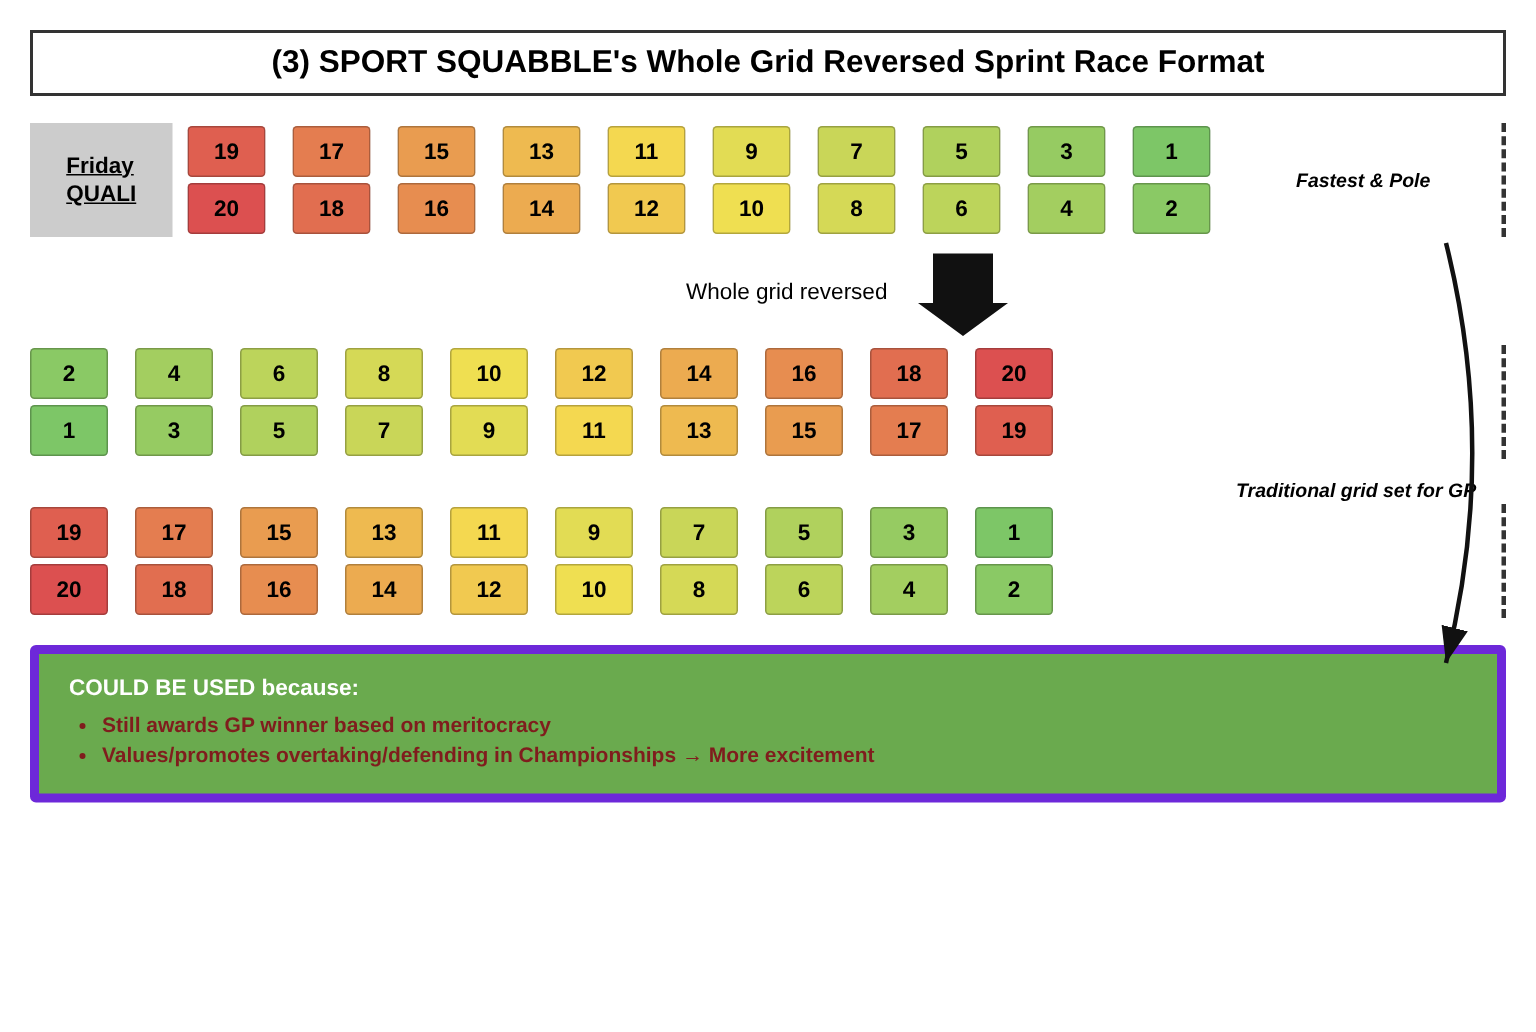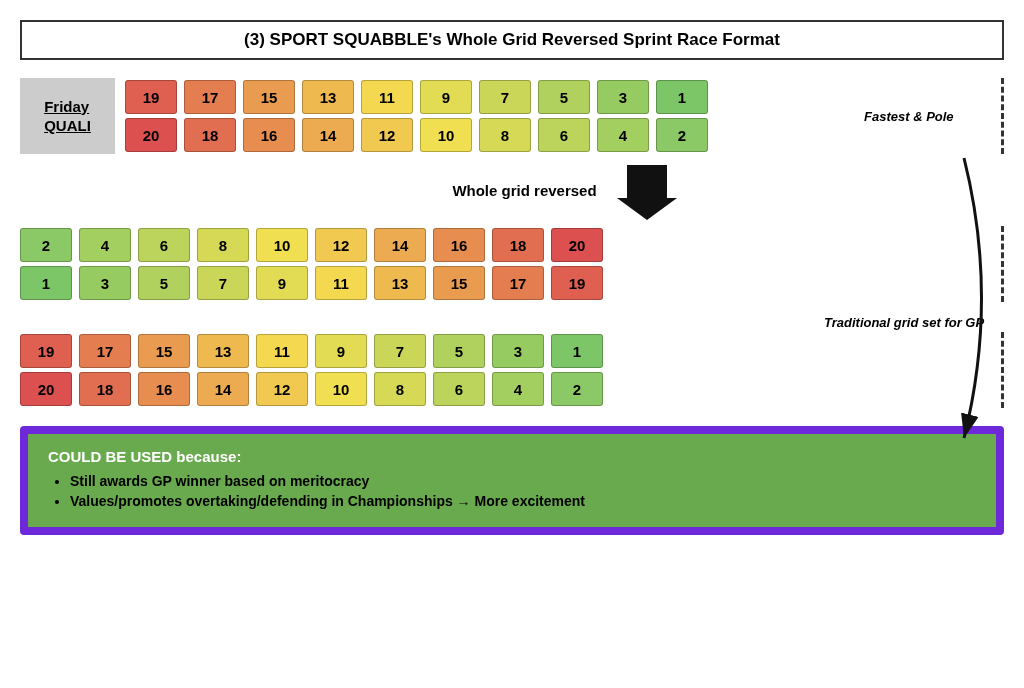--- a/index.html
+++ b/index.html
@@ -14,21 +14,21 @@
       width: 984px;
       margin: 0 auto;
     }
     .title-box {
       border: 2px solid #333;
       display: inline-block;
       padding: 8px 20px;
       margin: 0 auto 18px auto;
       display: flex;
       justify-content: center;
-      font-size: 17px;
+      font-size: 21px;
       font-weight: bold;
     }
     .section {
       display: flex;
       align-items: center;
       margin-bottom: 6px;
       position: relative;
     }
     .section-label {
       width: 95px;
@@ -47,21 +47,21 @@
       text-decoration: underline;
     }
     .grid-rows {
       display: flex;
       flex-direction: column;
       gap: 4px;
       flex: 1;
     }
     .grid-row {
       display: flex;
-      gap: 7px;
+      gap: 18px;
       align-items: center;
     }
     .cell {
       width: 52px;
       height: 34px;
       display: flex;
       align-items: center;
       justify-content: center;
       font-size: 15px;
       font-weight: bold;
@@ -94,52 +94,52 @@
     }
     .middle-section {
       display: flex;
       align-items: center;
       justify-content: center;
       margin: 6px 0 6px 105px;
       gap: 20px;
     }
     .reversed-label {
       font-size: 15px;
-      font-weight: bold;
+      font-weight: normal;
     }
     .gp-arrow-label {
       font-size: 13px;
       font-style: italic;
       font-weight: bold;
       text-align: right;
       white-space: nowrap;
       position: absolute;
       right: 14px;
       bottom: -22px;
       width: 160px;
     }
     .summary-box {
       background: #6aaa4e;
-      border: 8px solid #6d28d9;
+      border: 6px solid #6d28d9;
       margin-top: 18px;
       padding: 14px 20px;
       border-radius: 4px;
     }
     .summary-title {
       font-size: 15px;
       font-weight: bold;
       color: #fff;
       margin-bottom: 8px;
     }
     .summary-list {
       list-style: disc;
       padding-left: 22px;
     }
     .summary-list li {
-      color: #000000;
+      color: #7f1d1d;
       font-size: 14px;
       font-weight: bold;
       margin-bottom: 4px;
     }
     .sections-wrapper {
       position: relative;
     }
     .big-arrow-svg {
       position: absolute;
       right: 0;

